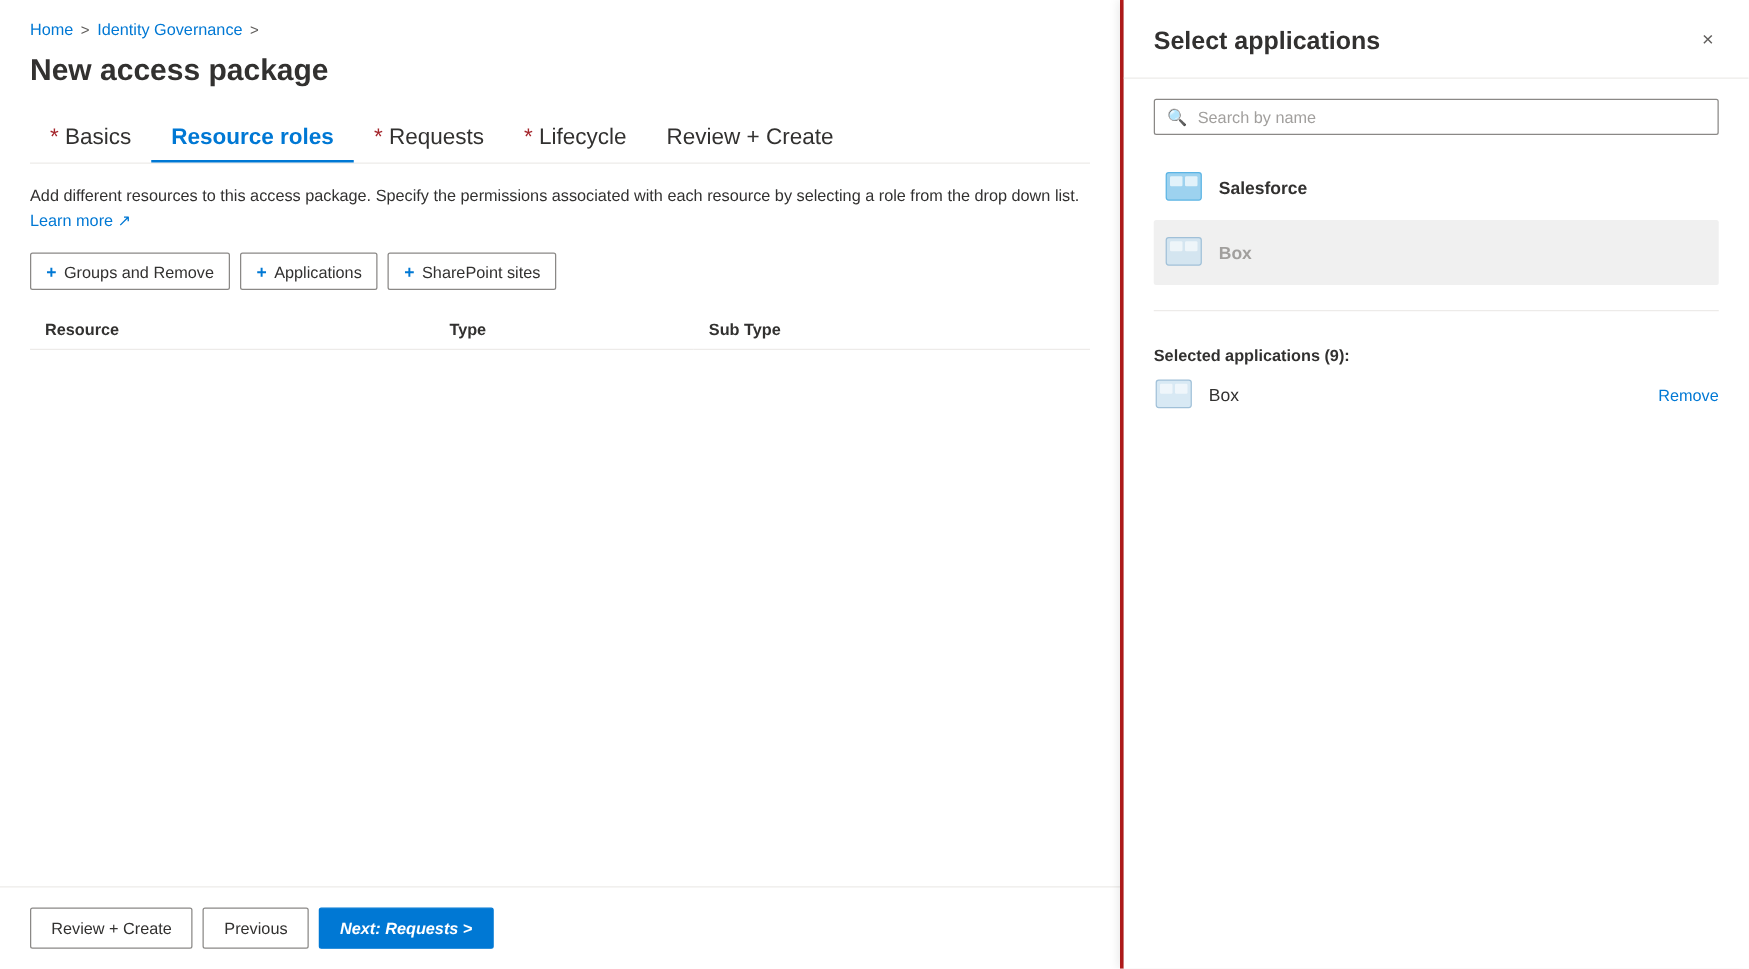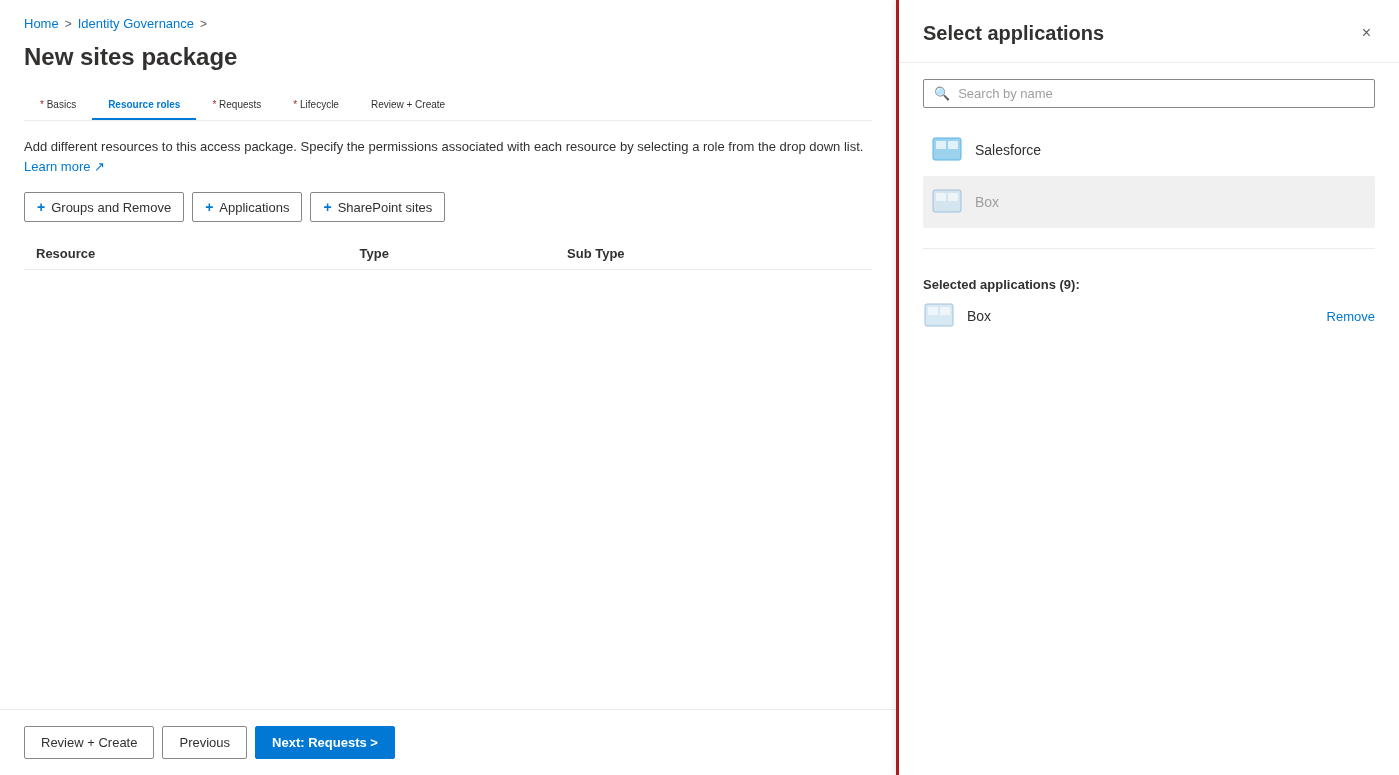--- a/index.html
+++ b/index.html
@@ -45,21 +45,21 @@
 
     
     .tabs {
       display: flex;
       border-bottom: 1px solid #edebe9;
       margin-bottom: 16px;
       gap: 0;
     }
     .tab {
       padding: 8px 16px;
-      font-size: 10px;
+      font-size: 18px;
       cursor: pointer;
       border-bottom: 2px solid transparent;
       color: #323130;
       text-decoration: none;
       white-space: nowrap;
     }
     .tab.active {
       border-bottom: 2px solid #0078d4;
       color: #0078d4;
       font-weight: 700;
@@ -142,20 +142,21 @@
     .btn-primary {
       padding: 8px 16px;
       border: 1px solid #0078d4;
       background: #0078d4;
       color: #fff;
       font-size: 13px;
       cursor: pointer;
       border-radius: 2px;
       font-family: inherit;
       font-weight: 600;
+      font-style: italic;
     }
 
     
     .side-panel {
       width: 500px;
       display: flex;
       flex-direction: column;
       background: #fff;
       box-shadow: -4px 0 8px rgba(0,0,0,0.1);
       position: relative;
@@ -227,20 +228,21 @@
       flex: 1;
       font-family: inherit;
     }
     .search-input::placeholder { color: #a19f9d; }
 
     
     .app-list {
       display: flex;
       flex-direction: column;
       gap: 0;
+      font-weight: bold;
     }
     .app-item {
       display: flex;
       align-items: center;
       gap: 12px;
       padding: 10px 8px;
       cursor: pointer;
       border-radius: 2px;
     }
     .app-item.selected { background: #f0f0f0; }
@@ -310,21 +312,21 @@
 
 <div class="main-content">
 
   <div class="breadcrumb">
     <a>Home</a>
     <span>&gt;</span>
     <a>Identity Governance</a>
     <span>&gt;</span>
   </div>
 
-  <h1 class="page-title">New sites package</h1>
+  <h1 class="page-title">New access package</h1>
 
   <div class="tabs">
     <a class="tab"><span class="required">*</span> Basics</a>
     <a class="tab active">Resource roles</a>
     <a class="tab"><span class="required">*</span> Requests</a>
     <a class="tab"><span class="required">*</span> Lifecycle</a>
     <a class="tab">Review + Create</a>
   </div>
 
   <p class="description">

